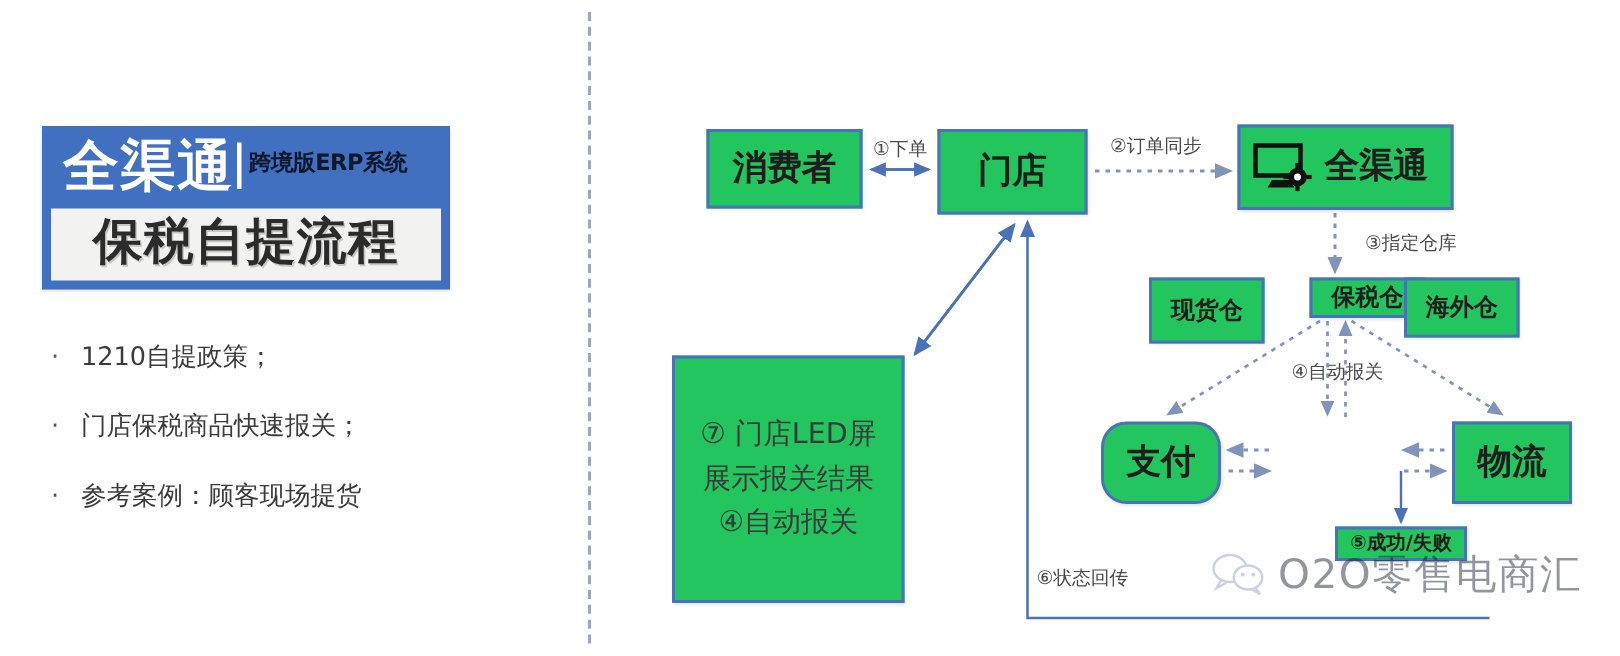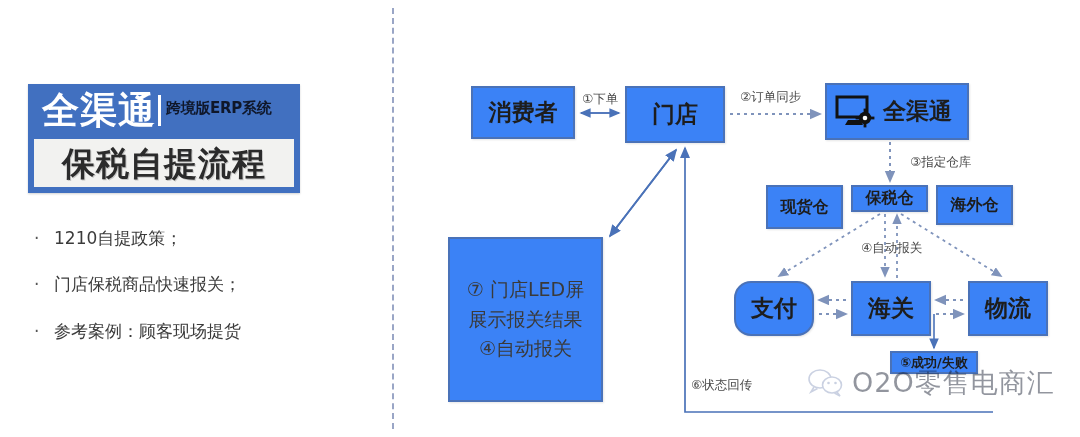--- a/index.html
+++ b/index.html
@@ -33,21 +33,21 @@
     color:#0f172a;font-size:15px;font-weight:700;line-height:1;
     align-self:flex-end;margin-bottom:21px;letter-spacing:-0.3px;
     font-family:"DejaVu Sans","Liberation Sans",sans-serif;
   }
   #banner-row-2{
     position:absolute;left:6px;top:55px;width:260px;height:48px;
     background:#f2f2f0;display:flex;align-items:center;justify-content:center;
   }
   #banner-subtitle{
     color:#2b2b2b;font-size:33px;font-weight:700;letter-spacing:1px;line-height:1;
-    font-family:Liberation Sans, sans-serif;
+    font-family:Liberation Mono, monospace;
     text-shadow:1px 1px 0 rgba(120,120,120,.35);
   }
 
   #bullet-list{position:absolute;left:34px;top:228px;width:330px;}
   .bullet-item{
     display:flex;align-items:flex-start;margin-bottom:26px;
     color:#3b3b3b;font-size:17px;line-height:1.2;
     font-family:"DejaVu Sans","Liberation Sans",sans-serif;
   }
   .bullet-dot{width:20px;flex:0 0 20px;color:#555;font-size:17px;}
@@ -57,40 +57,40 @@
   #divider{
     position:absolute;left:392px;top:8px;width:0;height:421px;
     border-left:2px dashed #9aa6c6;
   }
 
   
   #flow{position:absolute;left:393px;top:0;width:687px;height:437px;}
   #flow-svg{position:absolute;left:0;top:0;width:687px;height:437px;}
 
   .node{
-    position:absolute;background:#3b82f6;border:2px solid #4a72b8;
+    position:absolute;background:#22c55e;border:2px solid #4a72b8;
     box-sizing:border-box;display:flex;align-items:center;justify-content:center;
     box-shadow:1px 1px 2px rgba(0,0,0,.10);
   }
   .node-label{
     color:#1d1d1d;font-weight:700;line-height:1.05;white-space:nowrap;
     font-family:"DejaVu Sans","Liberation Sans",sans-serif;
   }
   .big   .node-label{font-size:23px;}
   .wh    .node-label{font-size:16px;}
   .small .node-label{font-size:12px;}
 
   #node-consumer{left:78px;top:86px;width:104px;height:53px;}
   #node-store   {left:232px;top:86px;width:100px;height:57px;}
   #node-channel {left:432px;top:83px;width:144px;height:57px;
                  justify-content:flex-start;padding-left:8px;}
   #monitor-icon{flex:0 0 auto;margin-right:6px;display:block;}
 
   #node-wh-spot {left:373px;top:185px;width:77px;height:44px;}
-  #node-wh-bond {left:458px;top:185px;width:77px;height:27px;}
+  #node-wh-bond {left:480px;top:185px;width:77px;height:27px;}
   #node-wh-sea  {left:543px;top:185px;width:77px;height:40px;}
 
   #node-pay     {left:341px;top:281px;width:80px;height:55px;border-radius:17px;}
   #node-customs {left:458px;top:281px;width:80px;height:55px;}
   #node-logi    {left:575px;top:281px;width:80px;height:55px;}
 
   #node-result  {left:497px;top:351px;width:88px;height:23px;}
   #node-result .node-label{font-size:13px;font-weight:700;}
 
   #node-led{
@@ -235,23 +235,20 @@
     <div class="node wh" id="node-wh-bond">
       <span class="node-label">保税仓</span>
     </div>
     <div class="node wh" id="node-wh-sea">
       <span class="node-label">海外仓</span>
     </div>
 
     <div class="node big" id="node-pay">
       <span class="node-label">支付</span>
     </div>
-    <div class="node big" id="node-customs">
-      <span class="node-label">海关</span>
-    </div>
     <div class="node big" id="node-logi">
       <span class="node-label">物流</span>
     </div>
 
     <div class="node small" id="node-result">
       <span class="node-label">⑤成功/失败</span>
     </div>
 
     <div class="node" id="node-led">
       <span class="led-line">⑦ 门店LED屏</span>

